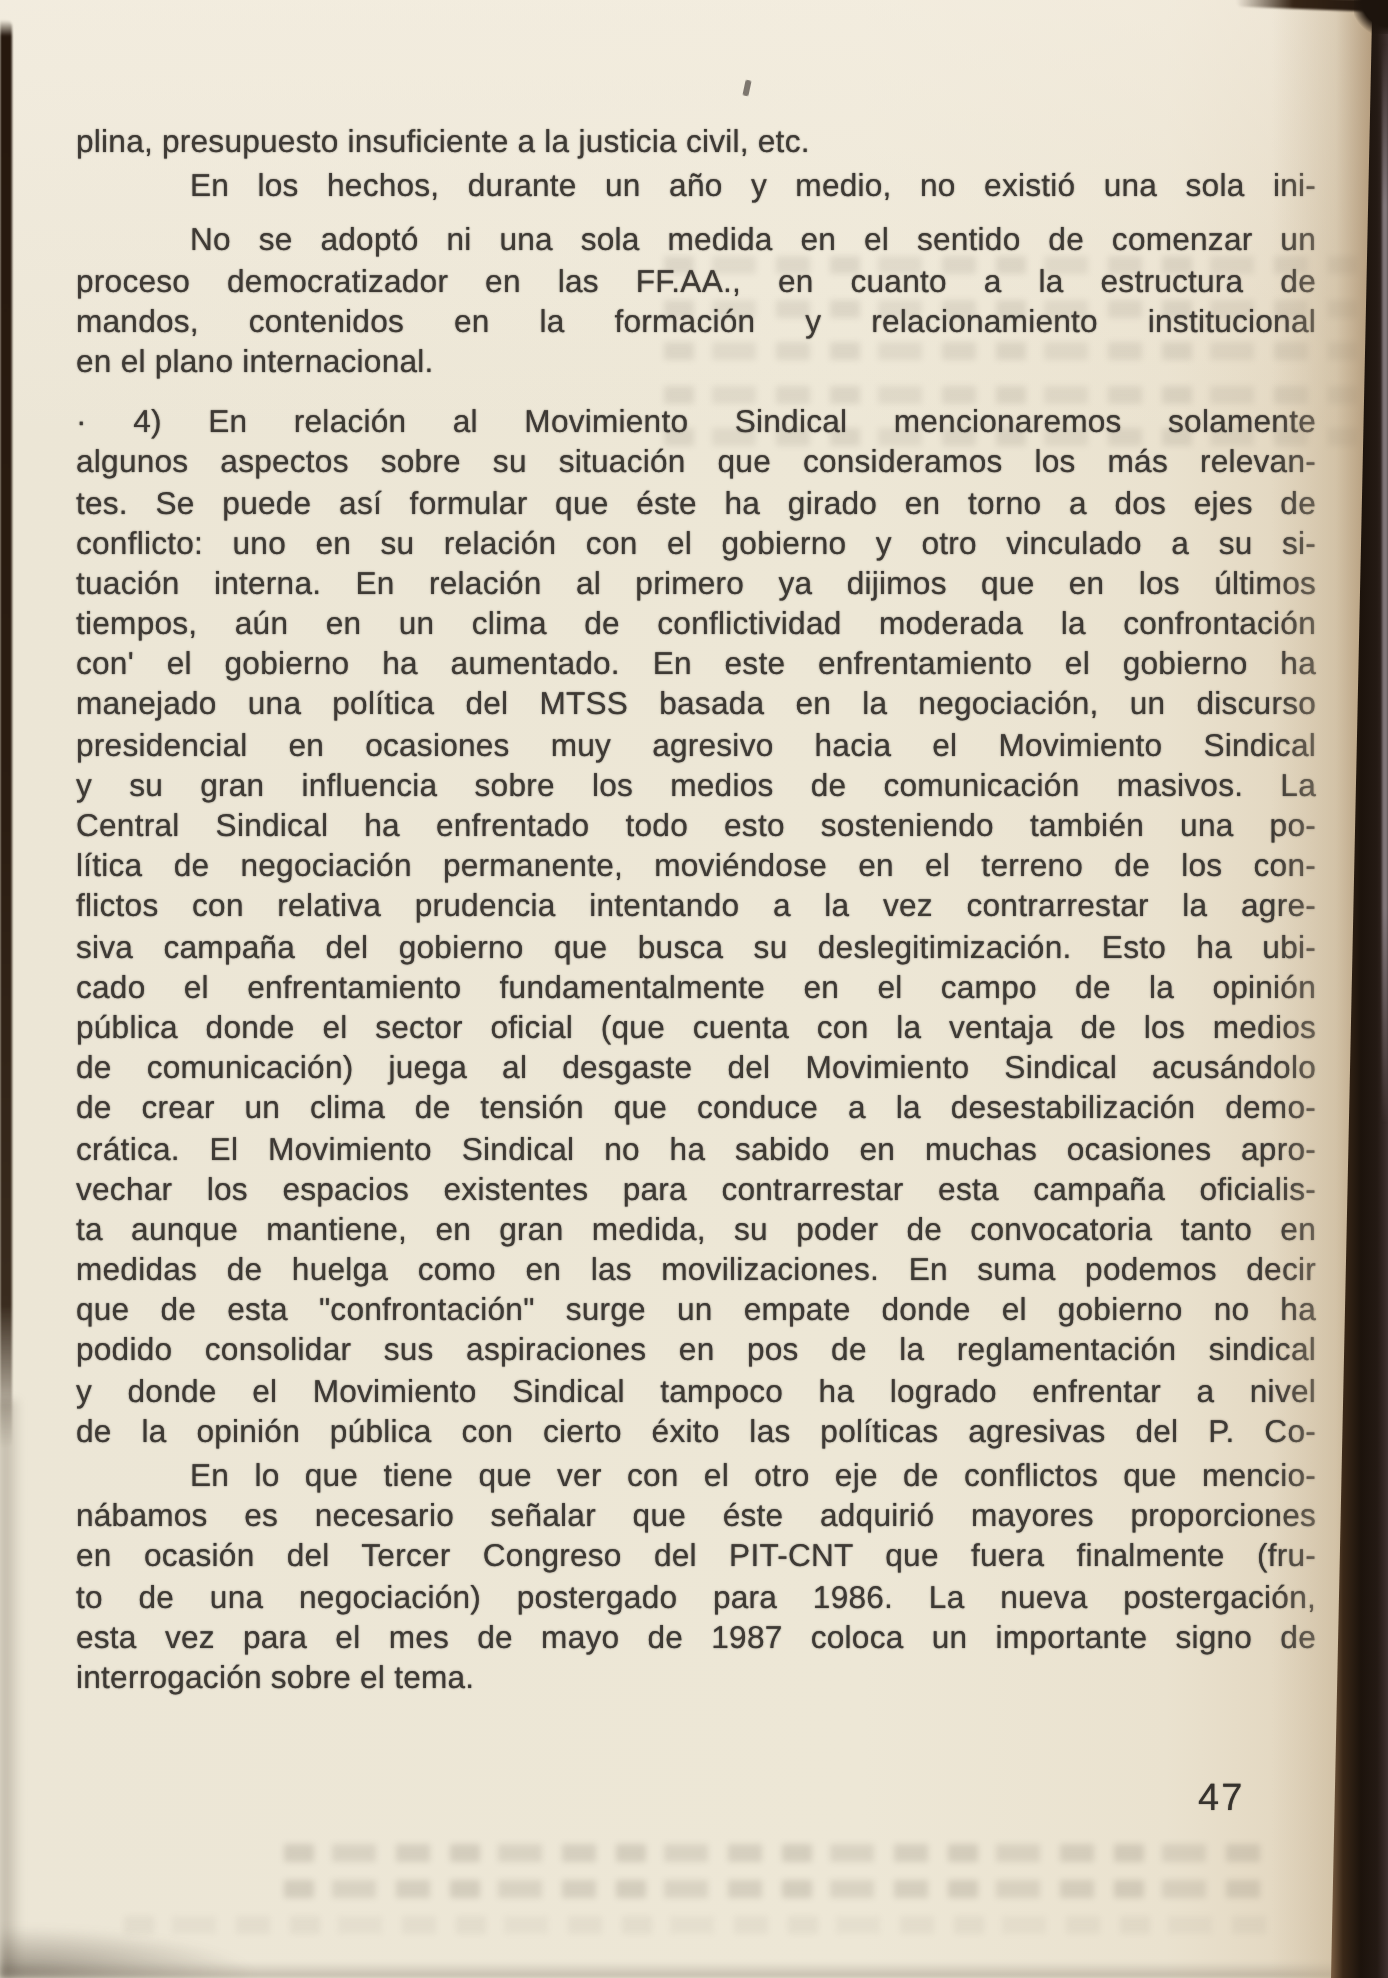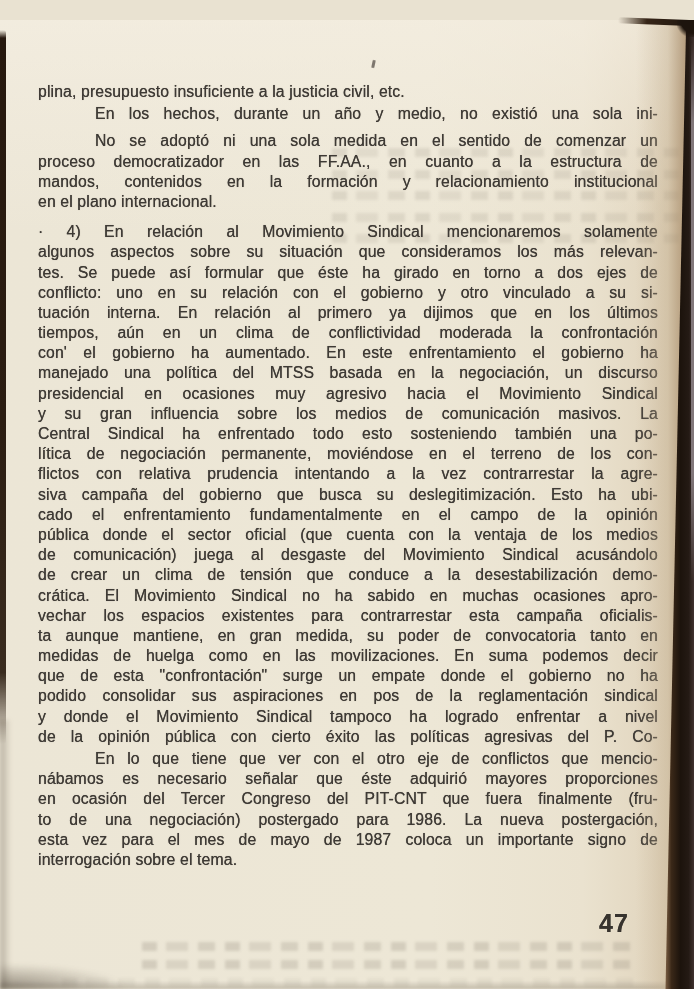--- a/index.html
+++ b/index.html
@@ -7,21 +7,20 @@
     width:694px; height:989px; overflow:hidden; position:relative;
     font-family:"Liberation Sans","DejaVu Sans",sans-serif;
     background:#e9e2d1;
   }
   .scan {
     position:absolute; inset:0;
     background:
       linear-gradient(to bottom, rgba(246,240,228,.6) 0%, rgba(246,240,228,0) 22%),
       linear-gradient(to right, #ece6d6 0%, #ede7d6 62%, #eae2cf 84%, #e2d6bf 94%, #d9c9ad 99%),
       #ebe4d3;
-    margin-top: 20px;
   }
   
   .textblock {
     position:absolute; left:38px; top:62px; width:620px;
     filter:blur(.2px);
   }
   .line {
     height:20.2px; line-height:20.2px;
     font-size:15.8px; letter-spacing:.12px;
     color:#3e3a35;
@@ -31,21 +30,21 @@
   }
   .line.lastline { text-align-last:left; white-space:normal; }
   .line.indent { padding-left:57px; }
   .line .b { font-weight:normal; }
   .para + .para { margin-top:2px; }
   .para:nth-child(3) { margin-top:7px; }
   .para:nth-child(4) { margin-top:10px; }
   .para:nth-child(5) { margin-top:2px; }
   .pagenum {
     position:absolute; left:599px; top:889px;
-    font-size:25px; font-weight:bold; letter-spacing:1px;
+    font-size:19px; font-weight:normal; letter-spacing:1px;
     color:#37332e; text-shadow:0 0 .6px rgba(55,51,46,.8);
     filter:blur(.2px);
   }
   
   .ghost { position:absolute; filter:blur(1.7px); }
   .ghost-line {
     height:9px;
     background:repeating-linear-gradient(90deg,
       rgba(128,120,106,.55) 0px, rgba(128,120,106,.55) 15px,
       rgba(128,120,106,0) 15px, rgba(128,120,106,0) 24px,

